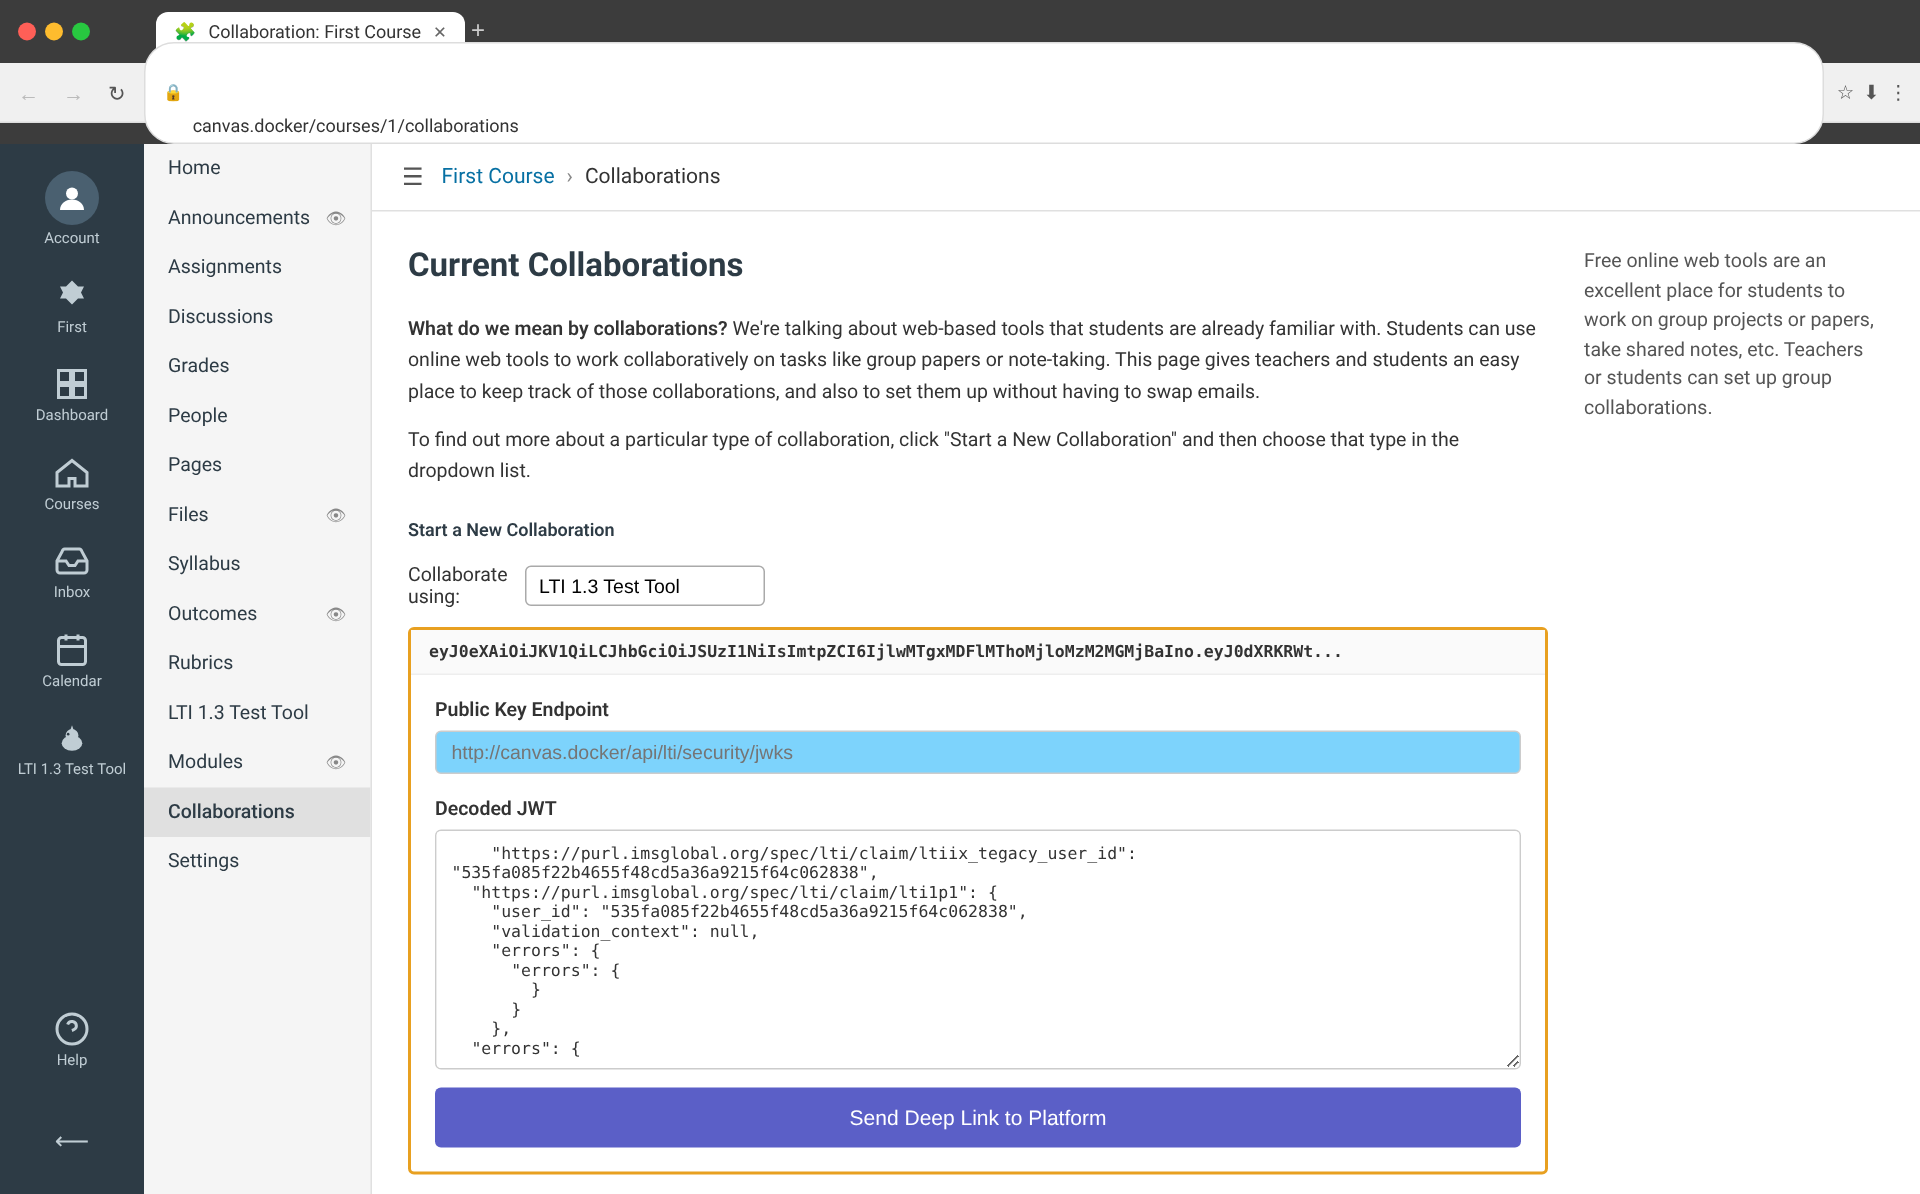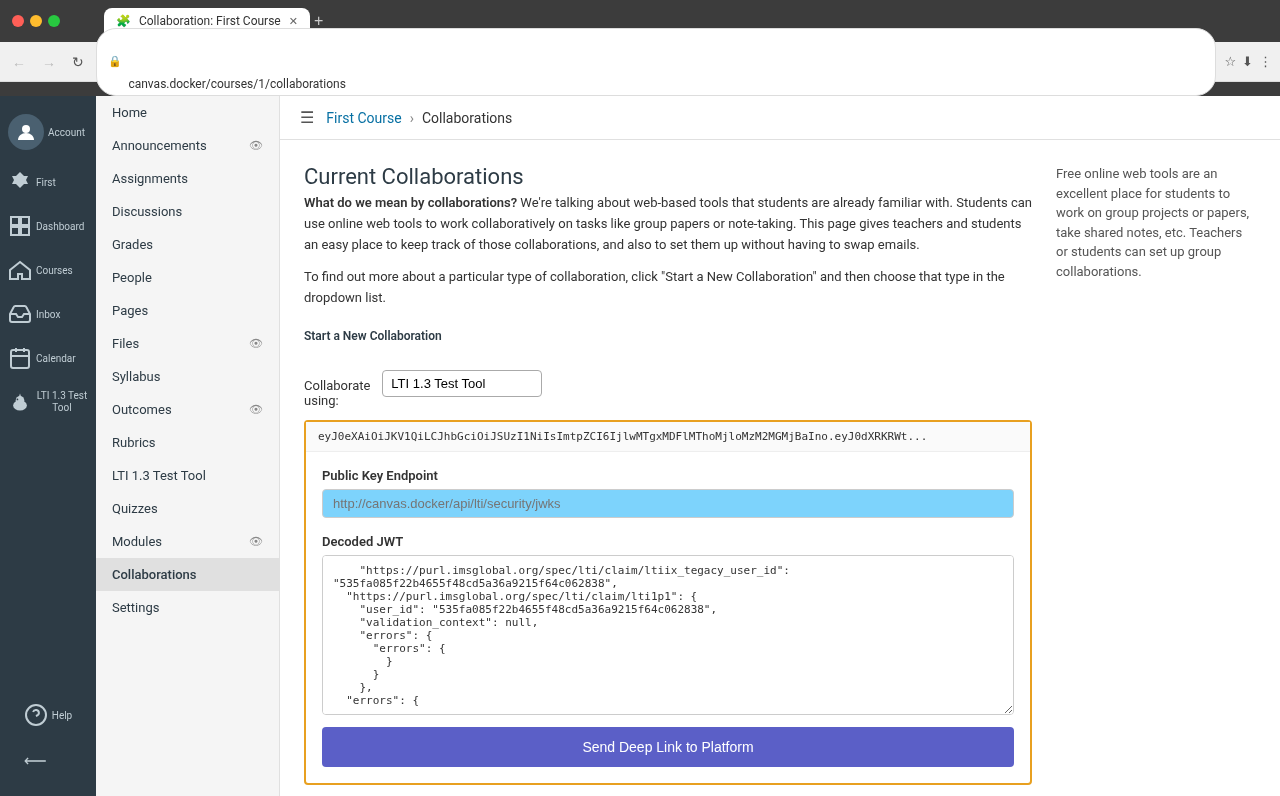--- a/index.html
+++ b/index.html
@@ -24,60 +24,60 @@
     .address-bar .lock-icon { color: #555; font-size: 11px; }
     .address-url { color: #333; font-size: 12px; margin-top: 44px; }
     .toolbar-icons { display: flex; gap: 6px; align-items: center; }
     .toolbar-icon { color: #555; font-size: 13px; cursor: pointer; }
 
     
     .app { display: flex; height: calc(796px - 96px); }
 
     
     .icon-sidebar { width: 96px; background: #2d3b45; display: flex; flex-direction: column; align-items: center; padding: 8px 0; gap: 0; }
-    .icon-sidebar-item { display: flex; flex-direction: row; align-items: center; padding: 10px 8px; cursor: pointer; color: #c0cdd4; gap: 4px; width: 100%; }
+    .icon-sidebar-item { display: flex; flex-direction: column; align-items: center; padding: 10px 8px; cursor: pointer; color: #c0cdd4; gap: 4px; width: 100%; }
     .icon-sidebar-item .icon-label { font-size: 10px; color: #c0cdd4; }
     .icon-circle { width: 36px; height: 36px; border-radius: 50%; background: #4a6070; display: flex; align-items: center; justify-content: center; color: white; font-size: 14px; }
     .icon-svg { width: 24px; height: 24px; display: flex; align-items: center; justify-content: center; }
     .spacer { flex: 1; }
-    .sidebar-bottom { display: flex; flex-direction: column; align-items: center; gap: 4px; padding-bottom: 8px; }
-
-    
-    .course-nav { width: 184px; background: #f5f5f5; border-right: 1px solid #e0e0e0; padding: 0; overflow-y: auto; }
+    .sidebar-bottom { display: flex; flex-direction: column; align-items: center; gap: 18px; padding-bottom: 8px; }
+
+    
+    .course-nav { width: 152px; background: #f5f5f5; border-right: 1px solid #e0e0e0; padding: 0; overflow-y: auto; }
     .course-nav-item { display: flex; align-items: center; justify-content: space-between; padding: 9px 16px; font-size: 13px; color: #2d3b45; cursor: pointer; text-decoration: none; }
     .course-nav-item.active { background: #e0e0e0; font-weight: 500; }
     .course-nav-item .eye-icon { color: #888; font-size: 11px; }
 
     
     .main-content { flex: 1; background: white; overflow-y: auto; }
     .content-header { display: flex; align-items: center; padding: 12px 20px; border-bottom: 1px solid #e0e0e0; background: white; }
     .hamburger { background: none; border: none; cursor: pointer; font-size: 16px; color: #555; margin-right: 12px; }
     .breadcrumb { display: flex; align-items: center; gap: 8px; font-size: 14px; }
     .breadcrumb a { color: #0770a3; text-decoration: none; }
     .breadcrumb-sep { color: #888; }
     .breadcrumb-current { color: #333; }
 
     .content-body { display: flex; padding: 24px; gap: 24px; }
     .content-main { flex: 1; }
     .content-sidebar { width: 200px; font-size: 13px; color: #555; line-height: 1.5; }
 
-    h2.section-title { font-size: 22px; font-weight: 400; color: #2d3b45; margin-bottom: 4px; }
+    h2.section-title { font-size: 22px; font-weight: 700; color: #2d3b45; margin-bottom: 20px; }
     .collab-description { font-size: 13px; color: #333; line-height: 1.6; margin-bottom: 12px; }
     .collab-description strong { font-weight: 600; }
 
     h3.sub-title { font-size: 12px; font-weight: 600; color: #2d3b45; margin-bottom: 16px; }
 
     .collaborate-row { display: flex; align-items: center; gap: 12px; margin-bottom: 12px; }
     .collaborate-label { font-size: 13px; color: #333; }
 
     .collab-select { padding: 5px 24px 5px 8px; font-size: 13px; border: 1px solid #aaa; border-radius: 4px; background: white; appearance: none; -webkit-appearance: none; cursor: pointer; min-width: 160px; }
 
     .lti-box { border: 2px solid #e8a020; border-radius: 4px; padding: 16px; background: white; }
 
-    .lti-scrollable { overflow-x: auto; background: #fafafa; padding: 8px 12px; border-bottom: 1px solid #eee; margin: -16px -16px 16px -16px; font-family: monospace; font-size: 11px; color: #333; white-space: nowrap; }
+    .lti-scrollable { overflow-x: auto; background: #fafafa; padding: 8px 12px; border-bottom: 1px solid #eee; margin: -16px -16px 16px -16px; font-family: monospace; font-size: 11px; color: #333; white-space: nowrap; font-weight: bold; }
 
     .field-label { font-size: 13px; font-weight: 600; color: #333; margin-bottom: 6px; }
     .field-input { width: 100%; padding: 6px 10px; font-size: 13px; border: 1px solid #ccc; border-radius: 4px; background: #7dd3fc; color: #555; margin-bottom: 16px; }
 
     .decoded-label { font-size: 13px; font-weight: 600; color: #333; margin-bottom: 6px; }
     .decoded-area { width: 100%; height: 160px; padding: 8px 10px; font-family: monospace; font-size: 11px; border: 1px solid #ccc; border-radius: 4px; background: white; color: #333; resize: vertical; overflow-y: auto; display: block; }
 
     .send-btn { width: 100%; padding: 12px; background: #5b5fc7; color: white; border: none; border-radius: 4px; font-size: 14px; cursor: pointer; margin-top: 12px; }
   </style>
 </head>
@@ -238,23 +238,20 @@
       <span>Outcomes</span>
       <span class="eye-icon">👁</span>
     </a>
     <a class="course-nav-item">
       <span>Rubrics</span>
     </a>
     <a class="course-nav-item">
       <span>LTI 1.3 Test Tool</span>
     </a>
     <a class="course-nav-item">
-      <span>Quizzes</span>
-    </a>
-    <a class="course-nav-item">
       <span>Modules</span>
       <span class="eye-icon">👁</span>
     </a>
     <a class="course-nav-item active">
       <span>Collaborations</span>
     </a>
     <a class="course-nav-item">
       <span>Settings</span>
     </a>
   </div>
@@ -275,21 +272,21 @@
         <h2 class="section-title">Current Collaborations</h2>
 
         <p class="collab-description">
           <strong>What do we mean by collaborations?</strong><span> We're talking about web-based tools that students are already familiar with. Students can use online web tools to work collaboratively on tasks like group papers or note-taking. This page gives teachers and students an easy place to keep track of those collaborations, and also to set them up without having to swap emails.</span>
         </p>
         <p class="collab-description">To find out more about a particular type of collaboration, click "Start a New Collaboration" and then choose that type in the dropdown list.</p>
 
         <h3 class="sub-title" style="margin-top:20px;">Start a New Collaboration</h3>
 
         <div class="collaborate-row">
-          <label class="collaborate-label" style="white-space:pre-line;margin-top:19px;">Collaborate
+          <label class="collaborate-label" style="white-space:pre-line;">Collaborate
 using:</label>
           <select class="collab-select">
             <option>LTI 1.3 Test Tool</option>
           </select>
         </div>
 
         <div class="lti-box">
           <div class="lti-scrollable">eyJ0eXAiOiJKV1QiLCJhbGciOiJSUzI1NiIsImtpZCI6IjlwMTgxMDFlMThoMjloMzM2MGMjBaIno.eyJ0dXRKRWt...</div>
 
           <div class="field-label">Public Key Endpoint</div>

